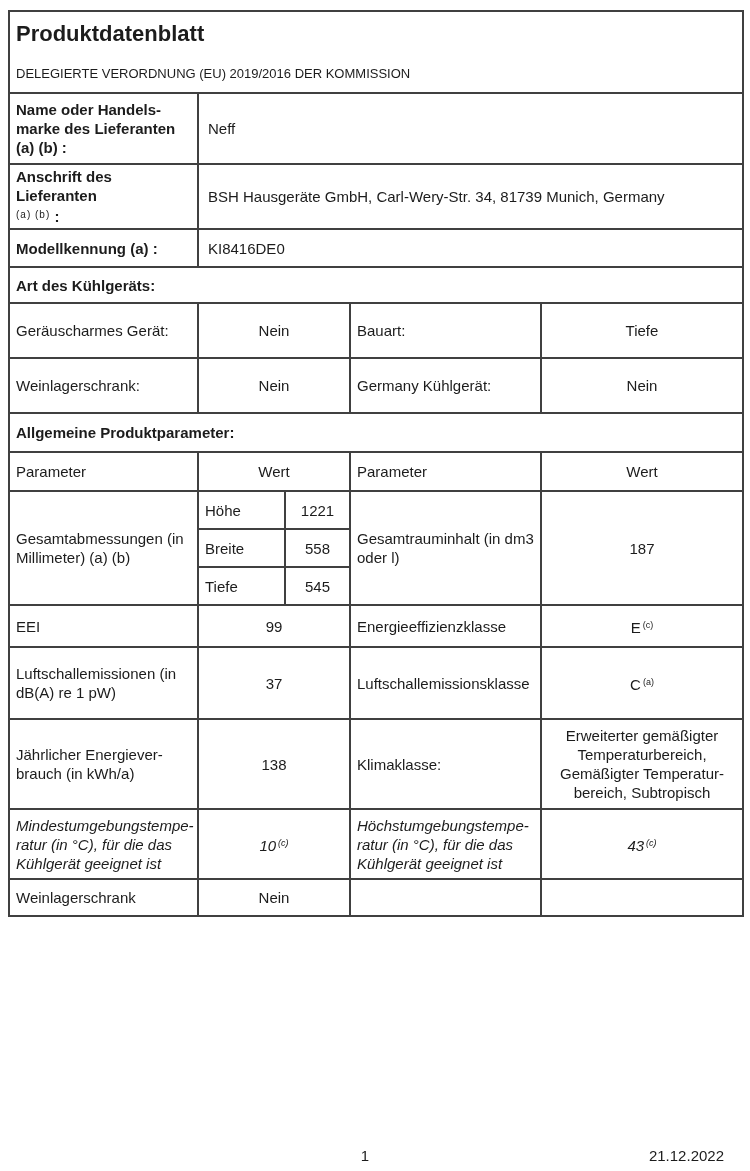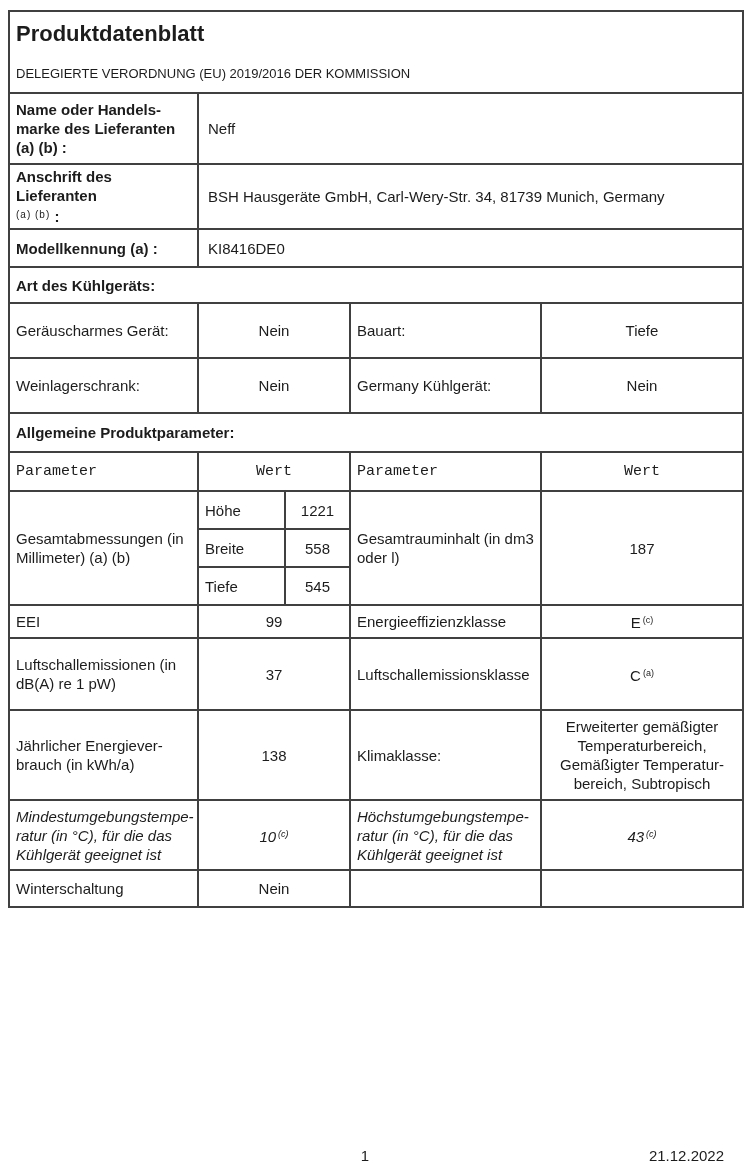--- a/index.html
+++ b/index.html
@@ -54,23 +54,23 @@
   }
 
   
   tr.rh-head   { height: 82px; padding-left: 38px; }
   tr.rh-name   { height: 71px; }
   tr.rh-addr   { height: 59px; }
   tr.rh-model  { height: 38px; }
   tr.rh-sect   { height: 36px; }
   tr.rh-sect2  { height: 39px; }
   tr.rh-type   { height: 55px; }
-  tr.rh-cols   { height: 39px; font-family: Liberation Mono, monospace; }
+  tr.rh-cols   { height: 39px; }
   tr.rh-dim    { height: 38px; }
-  tr.rh-eei    { height: 33px; }
+  tr.rh-eei    { height: 42px; }
   tr.rh-noise  { height: 72px; }
   tr.rh-energy { height: 90px; }
   tr.rh-temp   { height: 70px; font-style: italic; }
   tr.rh-winter { height: 37px; }
 
   .footer {
     position: absolute;
     top: 1147px;
     left: 0;
     width: 750px;
@@ -208,21 +208,21 @@
 ratur (in °C), für die das
 Kühlgerät geeignet ist</td>
       <td colspan="2" class="center"><span>10</span><span class="sup-val">(c)</span></td>
       <td class="pre">Höchstumgebungstempe-
 ratur (in °C), für die das
 Kühlgerät geeignet ist</td>
       <td class="center"><span>43</span><span class="sup-val">(c)</span></td>
     </tr>
 
     <tr class="rh-winter">
-      <td>Winterschaltung</td>
+      <td>Weinlagerschrank</td>
       <td colspan="2" class="center">Nein</td>
       <td></td>
       <td></td>
     </tr>
   </tbody>
     </table>
 </div>
 
 <div class="footer">
   <span class="num">1</span>

